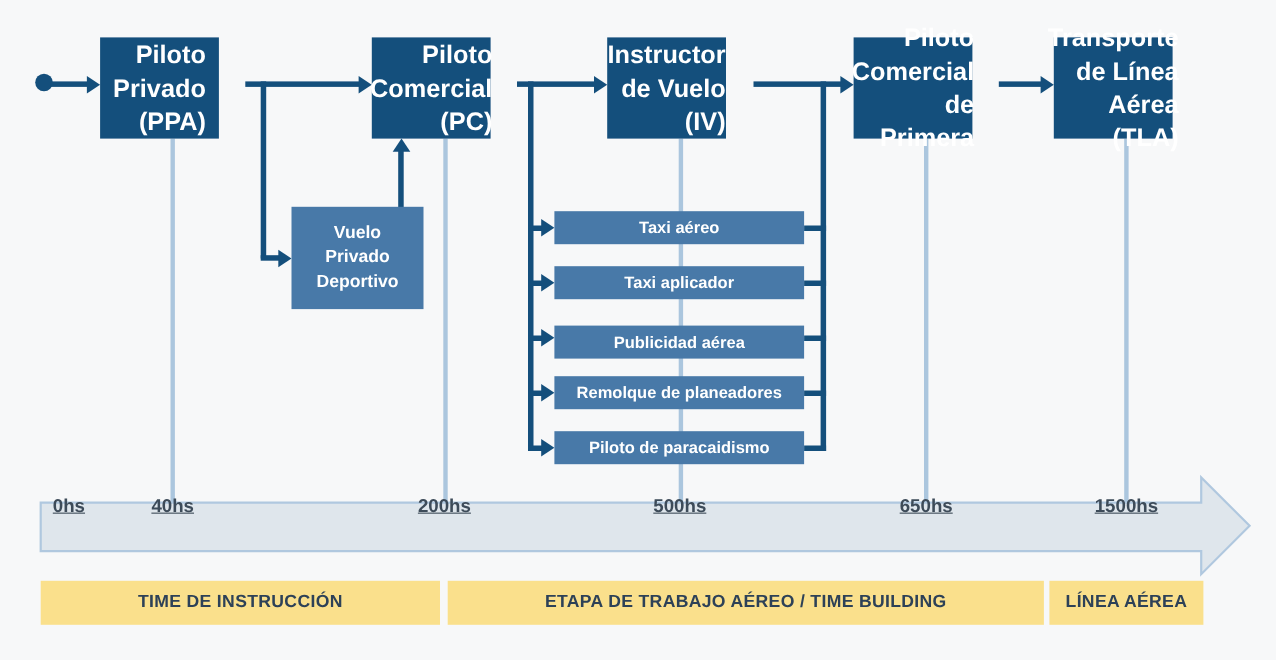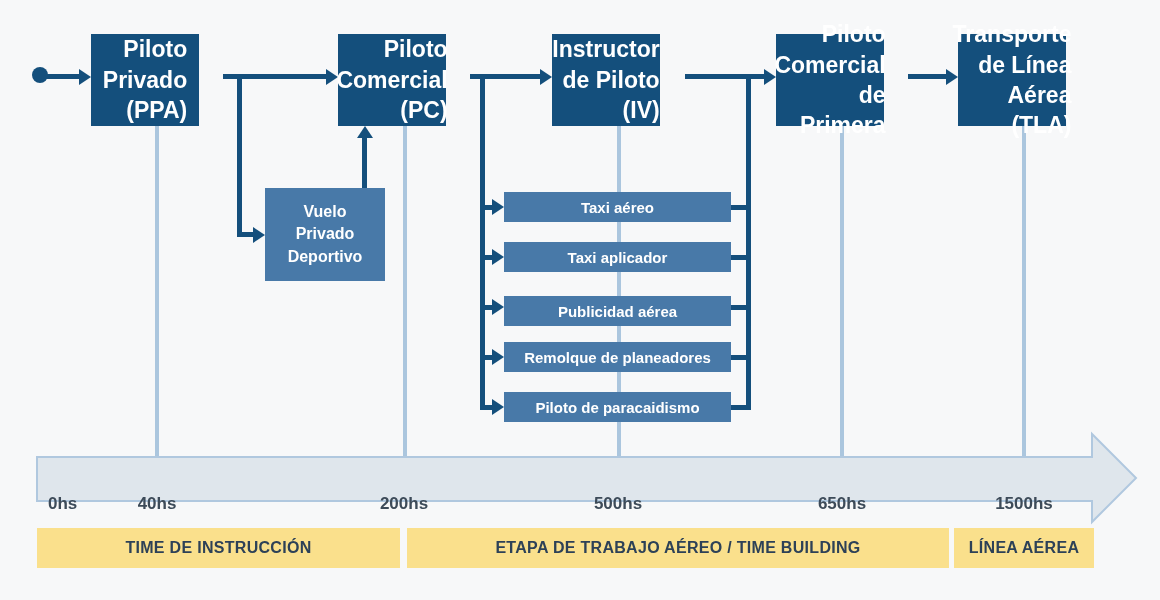--- a/index.html
+++ b/index.html
@@ -40,21 +40,21 @@
     display:flex;align-items:center;justify-content:center;text-align:center;
     color:var(--box-text);font-size:16px;font-weight:bold;line-height:1.4;z-index:4;
   }
   .spec{
     position:absolute;left:504px;width:227px;height:30px;background:var(--steel-blue);
     display:flex;align-items:center;justify-content:center;text-align:center;
     color:var(--box-text);font-size:15px;font-weight:bold;z-index:4;
   }
   .tl-svg{position:absolute;left:0;top:0;width:1160px;height:600px;z-index:2;pointer-events:none;}
   .tick{
-    position:absolute;top:494px;font-size:17px;font-weight:bold;color:var(--timeline-text);z-index:5;white-space:nowrap;
+    position:absolute;top:450px;font-size:17px;font-weight:bold;color:var(--timeline-text);z-index:5;white-space:nowrap;text-decoration:underline;
   }
   .tick.centered{transform:translateX(-50%);}
   .stage{
     position:absolute;top:528px;height:40px;background:var(--stage-yellow);
     display:flex;align-items:center;justify-content:center;text-align:center;
     color:var(--stage-text);font-size:16px;font-weight:bold;letter-spacing:.3px;z-index:4;white-space:nowrap;
   }
 </style>
 </head>
 <body>
@@ -121,21 +121,21 @@
 Privado
 (PPA)</span>
   </div>
   <div class="station" style="left:338px">
     <span class="box-label">Piloto
 Comercial
 (PC)</span>
   </div>
   <div class="station" style="left:552px">
     <span class="box-label">Instructor
-de Piloto
+de Vuelo
 (IV)</span>
   </div>
   <div class="station" style="left:776px">
     <span class="box-label">Piloto
 Comercial
 de Primera</span>
   </div>
   <div class="station" style="left:958px">
     <span class="box-label">Transporte
 de Línea

